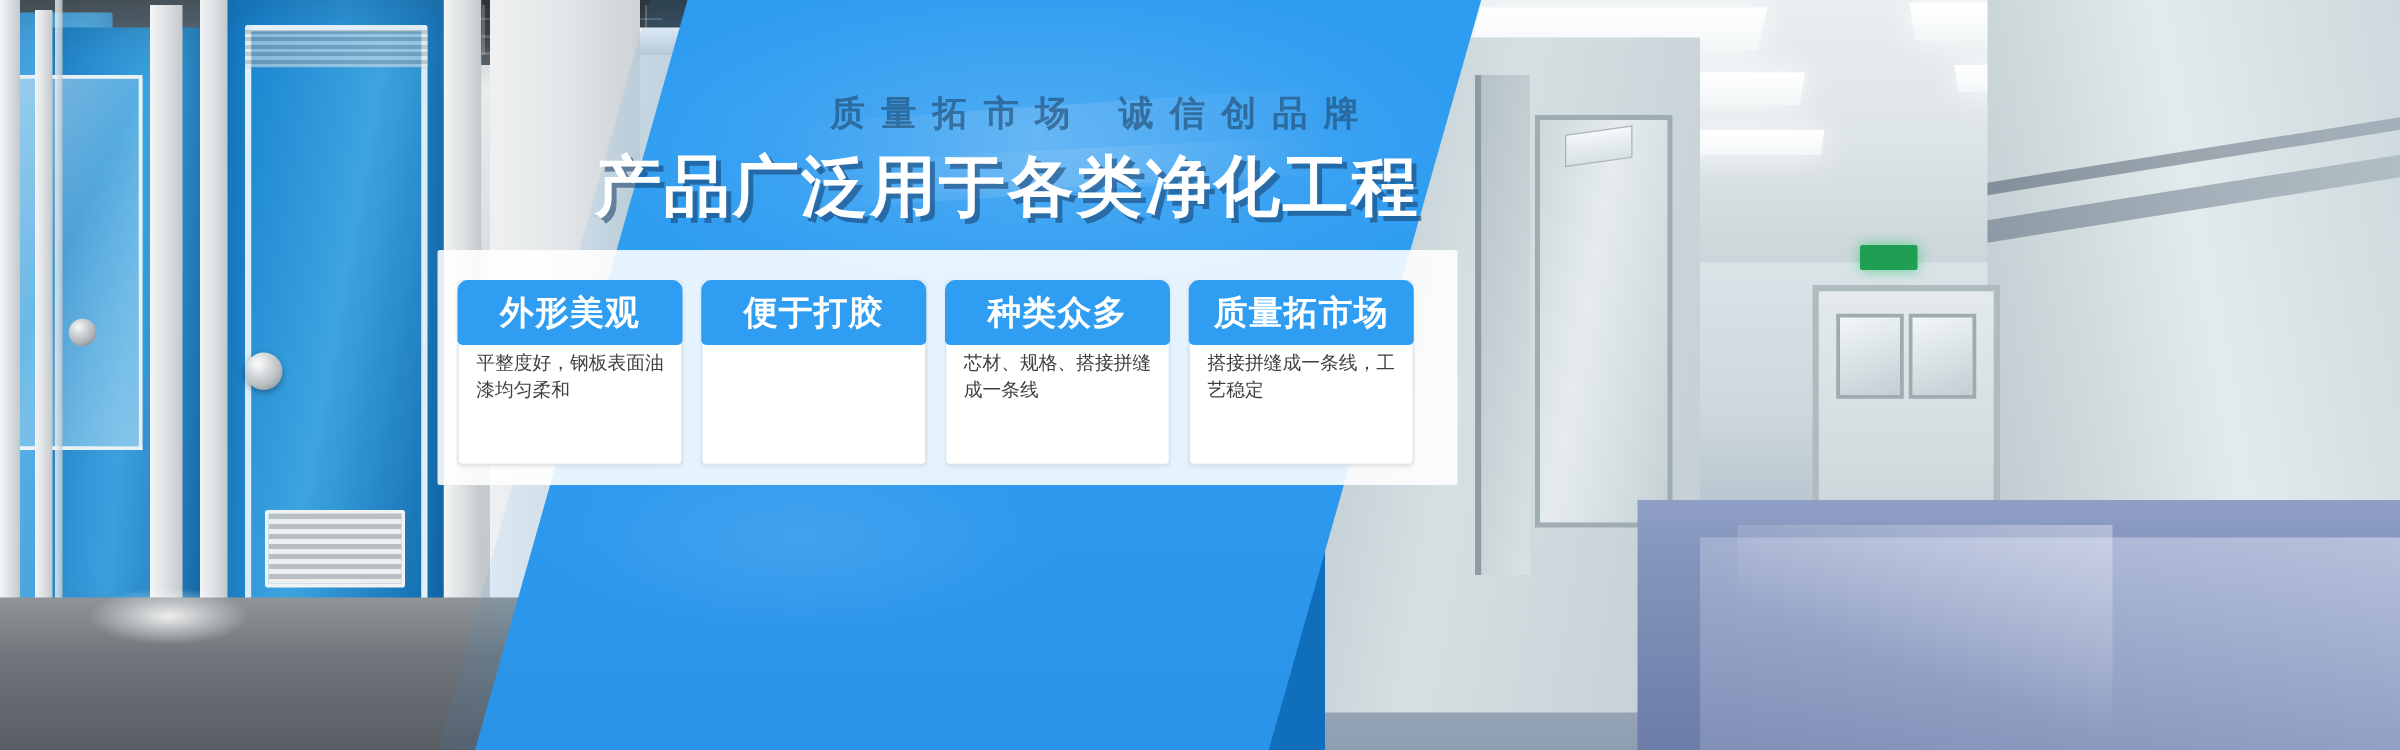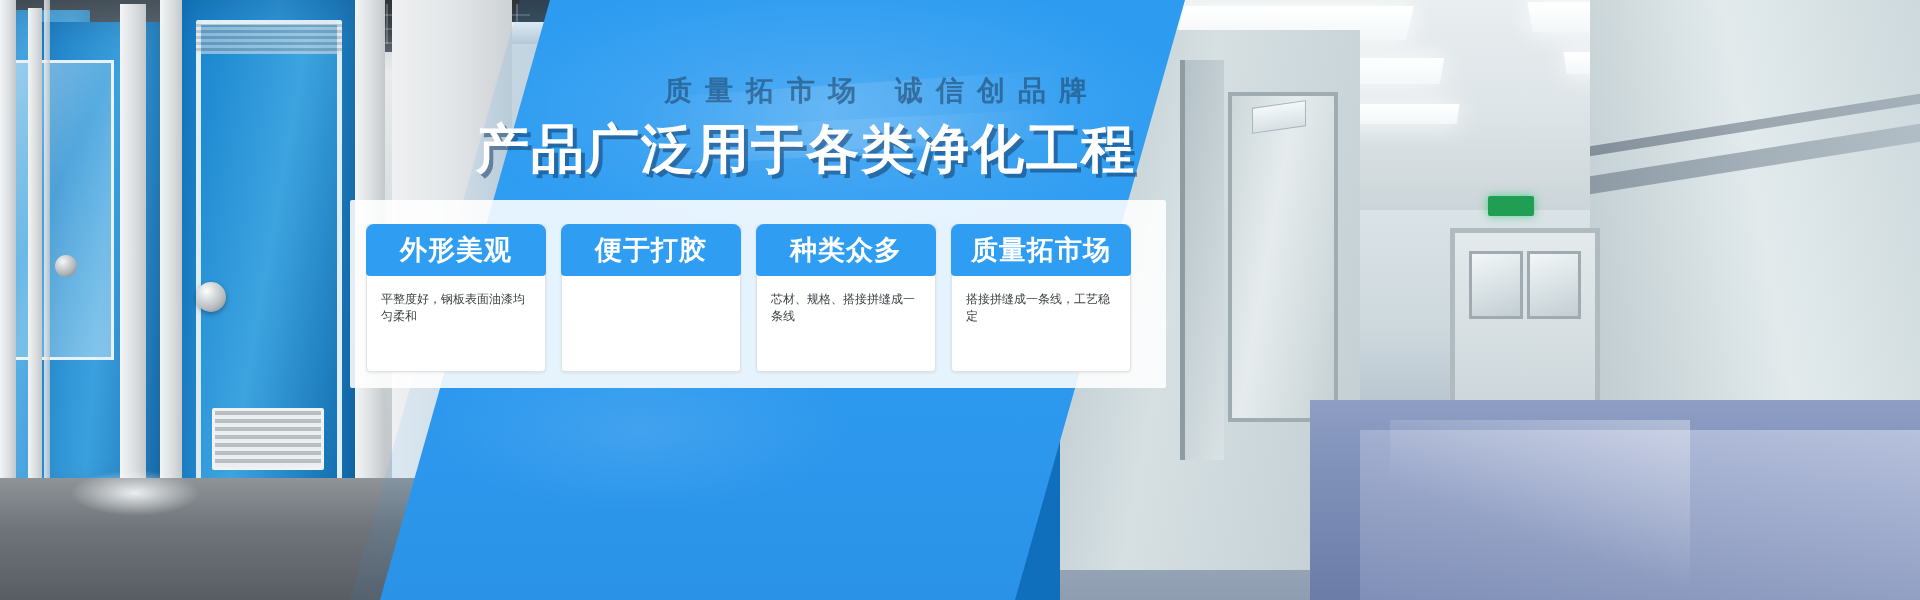--- a/index.html
+++ b/index.html
@@ -252,24 +252,24 @@
     height: 52px;
     margin: -1px -1px 0 -1px;
     background: #2f9ef2;
     border-radius: 8px 8px 4px 4px;
     display: flex; align-items: center; justify-content: center;
     color: #ffffff; font-size: 27px; font-weight: bold; letter-spacing: 1px;
     font-family: "Liberation Sans", "DejaVu Sans", sans-serif;
   }
   .card-body {
     flex: 1;
-    padding: 16px 14px 0 14px;
-    font-size: 12px; line-height: 1.45;
+    padding: 4px 14px 0 14px;
+    font-size: 15px; line-height: 1.45;
     color: #3b3f43;
-    font-family: Liberation Mono, monospace;
+    font-family: Liberation Sans, sans-serif;
   }
 </style>
 </head>
 <body>
 
 <div class="banner">
 
   <div class="photo-left">
     <div class="ceil-dark"></div>
     <div class="ceil-grid"></div>

